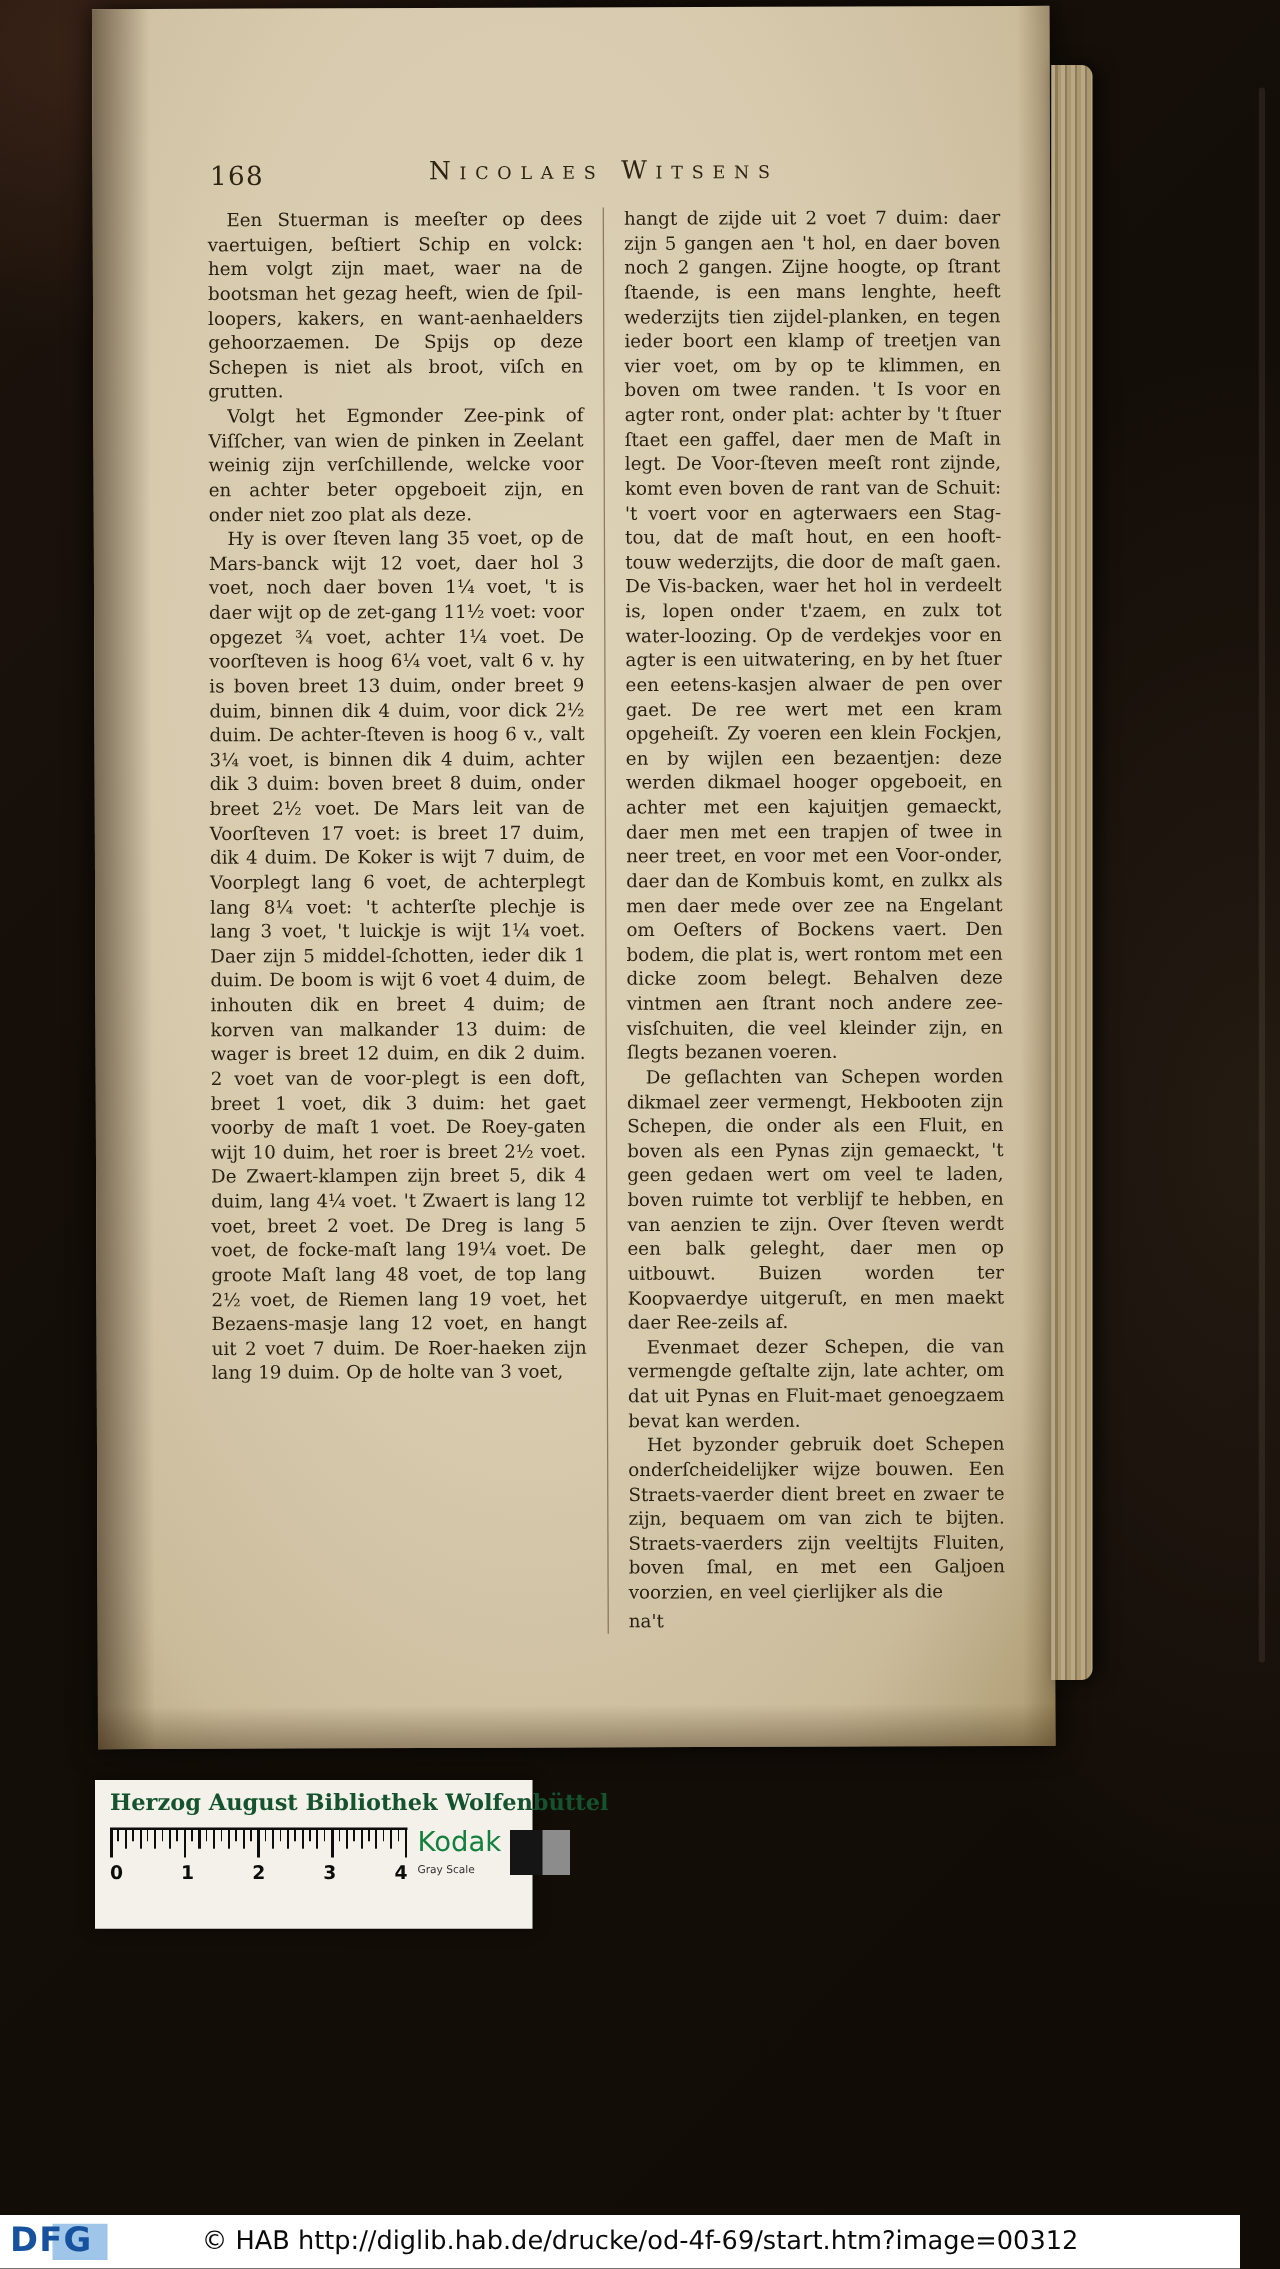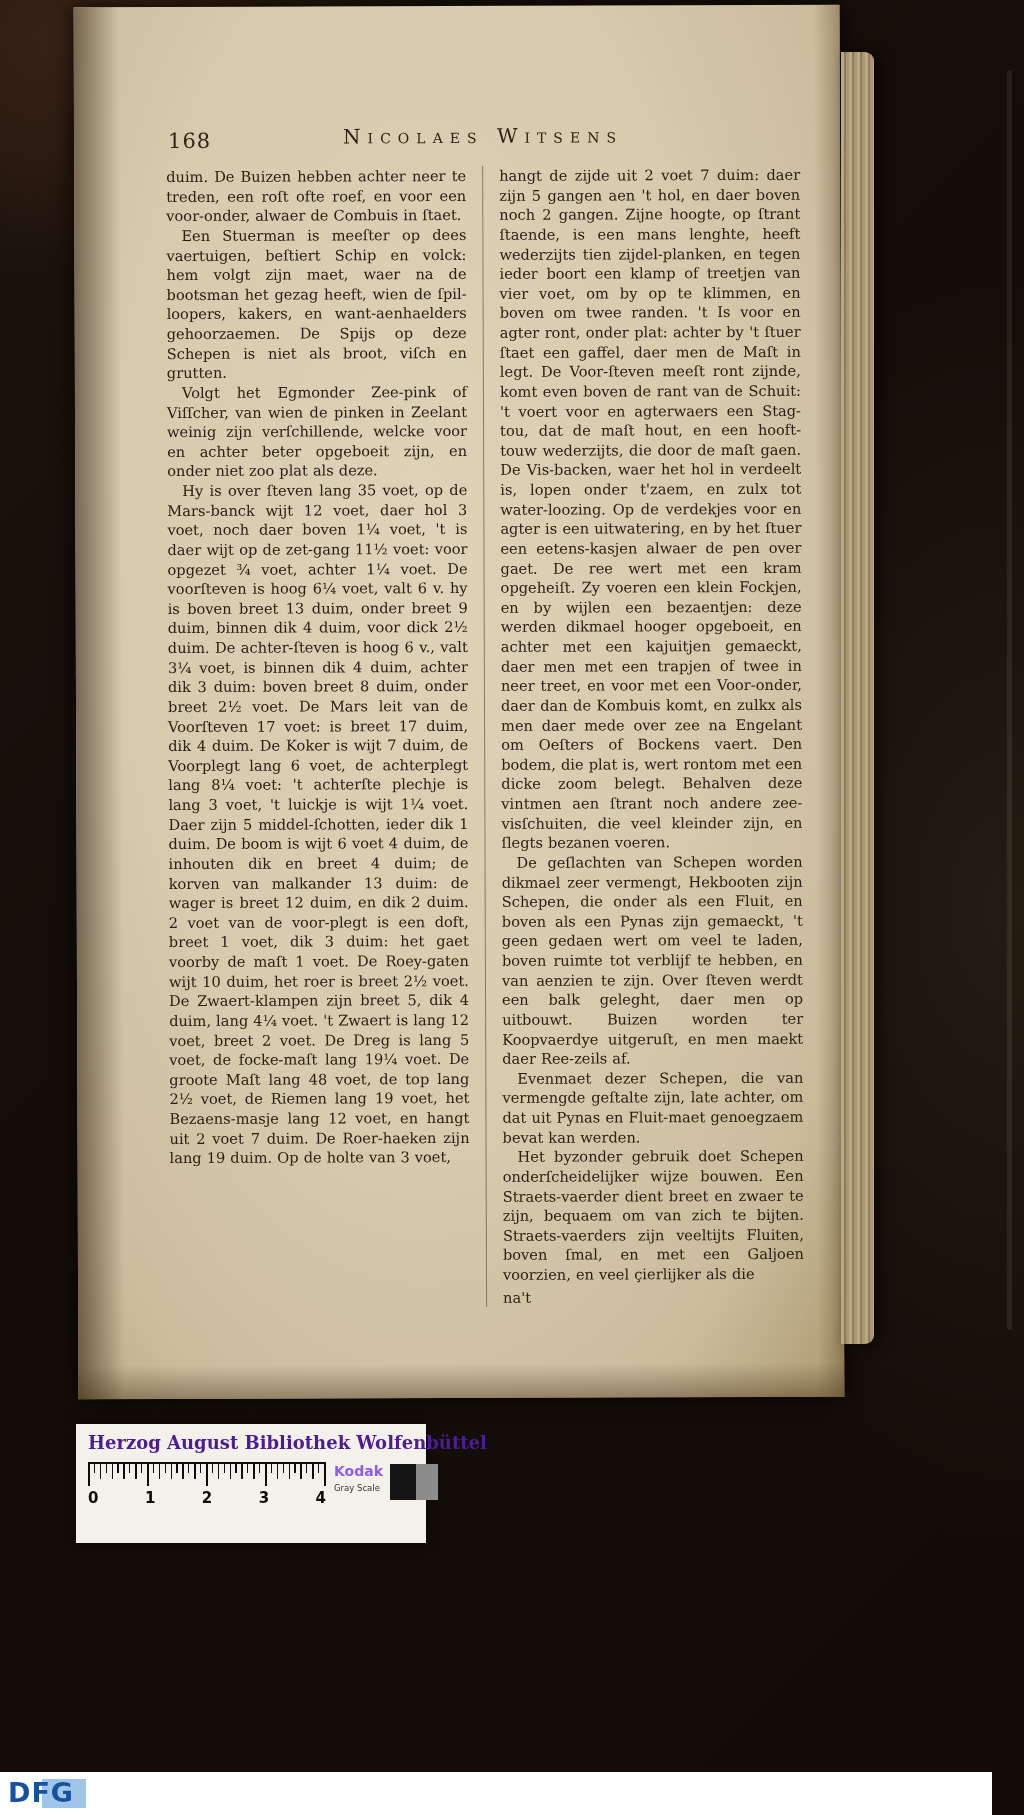--- a/index.html
+++ b/index.html
@@ -73,41 +73,41 @@
   .catchword { margin-top:3px; padding-right:2px; }
 
   
   .scale-panel {
     position:absolute; left:76px; top:1424px; width:350px; height:119px;
     background:#f3f1ea; box-shadow:0 0 10px rgba(0,0,0,0.6);
     padding:8px 10px 6px 12px;
   }
   .scale-title {
     font-family:"DejaVu Serif", serif; font-weight:bold; font-size:18px;
-    color:#4c1d95; text-align:center; white-space:nowrap;
+    color:#14532d; text-align:center; white-space:nowrap;
   }
   .scale-row { display:flex; align-items:flex-start; margin-top:9px; }
   .ruler { width:240px; }
   .ruler-ticks {
     width:238px; height:24px;
     background-image:
       repeating-linear-gradient(90deg, #0d0d0d 0 2px, transparent 2px 59px),
       repeating-linear-gradient(90deg, #0d0d0d 0 1.6px, transparent 1.6px 11.8px),
       repeating-linear-gradient(90deg, #0d0d0d 0 1.2px, transparent 1.2px 5.9px);
     background-size:100% 100%, 100% 68%, 100% 42%;
     background-repeat:no-repeat;
     border-top:2px solid #0d0d0d;
   }
   .ruler-numbers {
     display:flex; justify-content:space-between; width:238px; margin-top:3px;
     font-family:"DejaVu Sans", sans-serif; font-weight:bold; font-size:15px; color:#0c0c0c;
   }
   .kodak-block { display:flex; align-items:flex-start; margin-left:8px; margin-top:2px; }
   .kodak-text { line-height:1; }
-  .kodak-brand { font-family:"DejaVu Sans", sans-serif; font-weight:bold; font-size:14px; color:#8b5cf6; }
+  .kodak-brand { font-family:"DejaVu Sans", sans-serif; font-weight:normal; font-size:22px; color:#15803d; }
   .kodak-sub { font-family:"DejaVu Sans", sans-serif; font-size:8.5px; color:#333; margin-top:6px; }
   .gray-patches { display:flex; margin-left:7px; }
   .patch { height:36px; }
   .patch.black { width:26px; background:#151515; }
   .patch.gray  { width:22px; background:#8c8c8c; }
 
   
   .footer-bar {
     position:absolute; left:0; top:1772px; width:992px; height:43px;
     background:#ffffff; 
@@ -136,21 +136,20 @@
     <div class="right-shadow"></div>
 
     <div class="page-inner">
       <div class="page-head">
         <span class="page-number">168</span>
         <div class="running-title">Nicolaes Witsens</div>
       </div>
 
       <div class="columns">
         <div class="column left">
-          <p class="noindent">duim. De Buizen hebben achter neer te treden, een roſt ofte roef, en voor een voor-onder, alwaer de Combuis in ſtaet.</p>
           <p class="indent">Een Stuerman is meeſter op dees vaertuigen, beſtiert Schip en volck: hem volgt zijn maet, waer na de bootsman het gezag heeft, wien de ſpil-loopers, kakers, en want-aenhaelders gehoorzaemen. De Spijs op deze Schepen is niet als broot, viſch en grutten.</p>
           <p class="indent">Volgt het Egmonder Zee-pink of Viſſcher, van wien de pinken in Zeelant weinig zijn verſchillende, welcke voor en achter beter opgeboeit zijn, en onder niet zoo plat als deze.</p>
           <p class="indent">Hy is over ſteven lang 35 voet, op de Mars-banck wijt 12 voet, daer hol 3 voet, noch daer boven 1¼ voet, 't is daer wijt op de zet-gang 11½ voet: voor opgezet ¾ voet, achter 1¼ voet. De voorſteven is hoog 6¼ voet, valt 6 v. hy is boven breet 13 duim, onder breet 9 duim, binnen dik 4 duim, voor dick 2½ duim. De achter-ſteven is hoog 6 v., valt 3¼ voet, is binnen dik 4 duim, achter dik 3 duim: boven breet 8 duim, onder breet 2½ voet. De Mars leit van de Voorſteven 17 voet: is breet 17 duim, dik 4 duim. De Koker is wijt 7 duim, de Voorplegt lang 6 voet, de achterplegt lang 8¼ voet: 't achterſte plechje is lang 3 voet, 't luickje is wijt 1¼ voet. Daer zijn 5 middel-ſchotten, ieder dik 1 duim. De boom is wijt 6 voet 4 duim, de inhouten dik en breet 4 duim; de korven van malkander 13 duim: de wager is breet 12 duim, en dik 2 duim. 2 voet van de voor-plegt is een doft, breet 1 voet, dik 3 duim: het gaet voorby de maſt 1 voet. De Roey-gaten wijt 10 duim, het roer is breet 2½ voet. De Zwaert-klampen zijn breet 5, dik 4 duim, lang 4¼ voet. 't Zwaert is lang 12 voet, breet 2 voet. De Dreg is lang 5 voet, de focke-maſt lang 19¼ voet. De groote Maſt lang 48 voet, de top lang 2½ voet, de Riemen lang 19 voet, het Bezaens-masje lang 12 voet, en hangt uit 2 voet 7 duim. De Roer-haeken zijn lang 19 duim. Op de holte van 3 voet,</p>
         </div>
         <div class="column right">
           <p class="noindent">hangt de zijde uit 2 voet 7 duim: daer zijn 5 gangen aen 't hol, en daer boven noch 2 gangen. Zijne hoogte, op ſtrant ſtaende, is een mans lenghte, heeft wederzijts tien zijdel-planken, en tegen ieder boort een klamp of treetjen van vier voet, om by op te klimmen, en boven om twee randen. 't Is voor en agter ront, onder plat: achter by 't ſtuer ſtaet een gaffel, daer men de Maſt in legt. De Voor-ſteven meeſt ront zijnde, komt even boven de rant van de Schuit: 't voert voor en agterwaers een Stag-tou, dat de maſt hout, en een hooft-touw wederzijts, die door de maſt gaen. De Vis-backen, waer het hol in verdeelt is, lopen onder t'zaem, en zulx tot water-loozing. Op de verdekjes voor en agter is een uitwatering, en by het ſtuer een eetens-kasjen alwaer de pen over gaet. De ree wert met een kram opgeheiſt. Zy voeren een klein Fockjen, en by wijlen een bezaentjen: deze werden dikmael hooger opgeboeit, en achter met een kajuitjen gemaeckt, daer men met een trapjen of twee in neer treet, en voor met een Voor-onder, daer dan de Kombuis komt, en zulkx als men daer mede over zee na Engelant om Oeſters of Bockens vaert. Den bodem, die plat is, wert rontom met een dicke zoom belegt. Behalven deze vintmen aen ſtrant noch andere zee-visſchuiten, die veel kleinder zijn, en ſlegts bezanen voeren.</p>
           <p class="indent">De geſlachten van Schepen worden dikmael zeer vermengt, Hekbooten zijn Schepen, die onder als een Fluit, en boven als een Pynas zijn gemaeckt, 't geen gedaen wert om veel te laden, boven ruimte tot verblijf te hebben, en van aenzien te zijn. Over ſteven werdt een balk geleght, daer men op uitbouwt. Buizen worden ter Koopvaerdye uitgeruſt, en men maekt daer Ree-zeils af.</p>
           <p class="indent">Evenmaet dezer Schepen, die van vermengde geſtalte zijn, late achter, om dat uit Pynas en Fluit-maet genoegzaem bevat kan werden.</p>
           <p class="indent">Het byzonder gebruik doet Schepen onderſcheidelijker wijze bouwen. Een Straets-vaerder dient breet en zwaer te zijn, bequaem om van zich te bijten. Straets-vaerders zijn veeltijts Fluiten, boven ſmal, en met een Galjoen voorzien, en veel çierlijker als die</p>
           <div class="catchword">na't</div>
@@ -186,15 +185,16 @@
         </div>
       </div>
     </div>
   </div>
 
   <div class="footer-bar">
     <div class="dfg-logo">
       <div class="dfg-swoosh"></div>
       <div class="dfg-letters">DFG</div>
     </div>
+    <div class="footer-url">© HAB http://diglib.hab.de/drucke/od-4f-69/start.htm?image=00312</div>
   </div>
 
 </div>
 
 </body></html>

